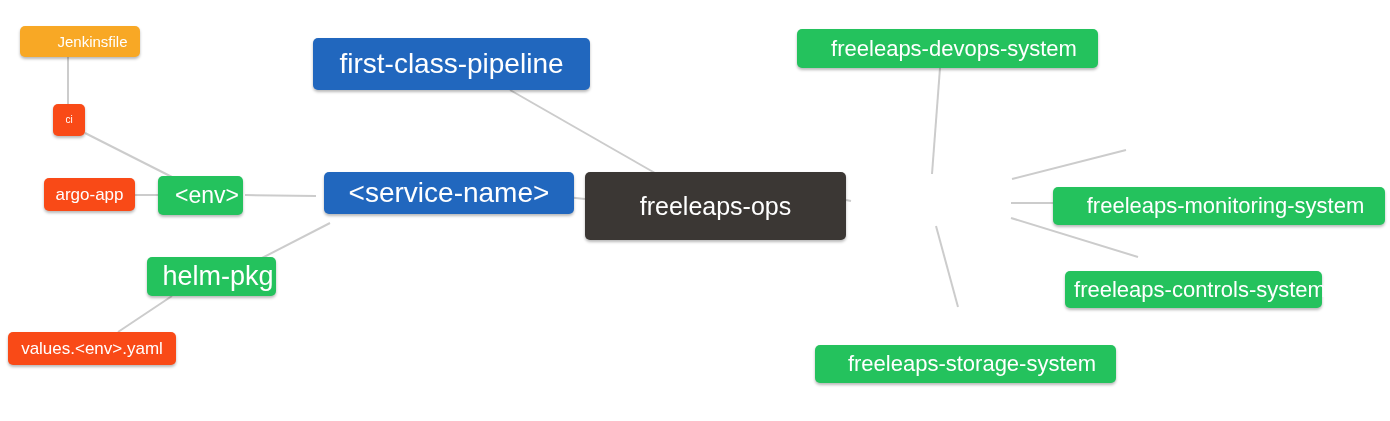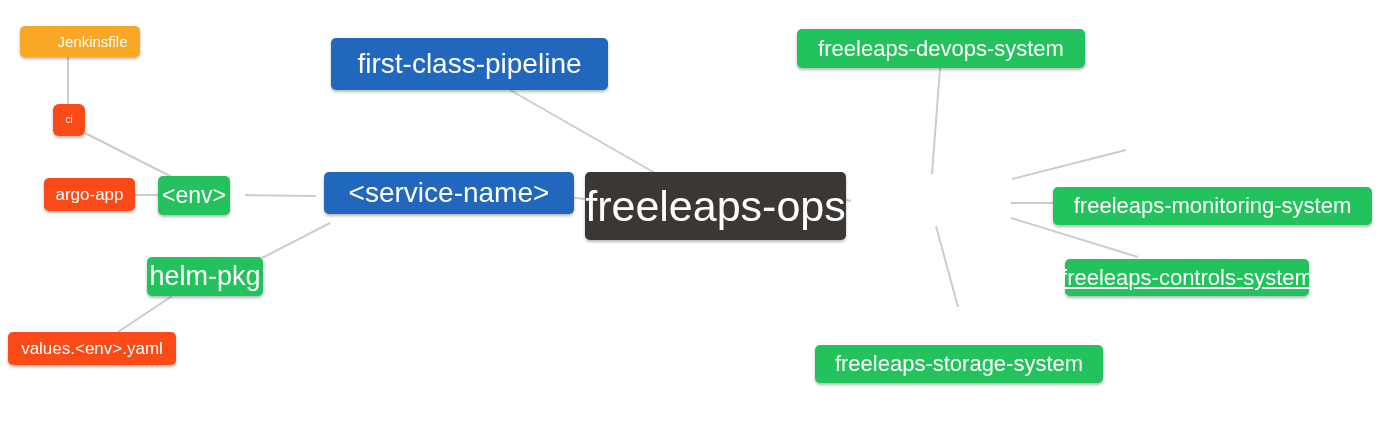--- a/index.html
+++ b/index.html
@@ -21,21 +21,21 @@
     color: var(--text, #ffffff);
     border-radius: 5px;
     box-shadow: 0 2px 3px rgba(0,0,0,0.28);
     white-space: nowrap;
     cursor: pointer;
     line-height: 1;
     user-select: none;
   }
   .root   { background: var(--root-bg, #3B3734); }
   .branch { background: var(--branch-bg, #2167BE); }
-  .green  { background: var(--green-bg, #24C25D); }
+  .green  { background: var(--green-bg, #24C25D); padding-left: 13px; }
   .red    { background: var(--red-bg, #F94A17); }
   .amber  { background: var(--amber-bg, #F8A825); }
 </style>
 </head>
 <body>
 
 <div class="stage">
 
   <svg class="edges" width="1390" height="421" viewBox="0 0 1390 421">
     <line x1="68" y1="57" x2="68" y2="104"></line>
@@ -48,28 +48,28 @@
     <line x1="566" y1="197" x2="585" y2="199"></line>
     <line x1="846" y1="200" x2="851" y2="201"></line>
     <line x1="932" y1="174" x2="940" y2="68"></line>
     <line x1="1012" y1="179" x2="1126" y2="150"></line>
     <line x1="1011" y1="203" x2="1053" y2="203"></line>
     <line x1="1011" y1="218" x2="1138" y2="257"></line>
     <line x1="936" y1="226" x2="958" y2="307"></line>
   </svg>
 
   <div class="node amber" style="left:20px;  top:26px;  width:95px;  height:31px; font-size:15px;padding-left:25px;">Jenkinsfile</div>
-  <div class="node red" style="left:53px;  top:104px; width:32px;  height:32px; font-size:10px;border-radius:6px;">ci</div>
+  <div class="node red" style="left:53px;  top:104px; width:32px;  height:32px; font-size:10px;">ci</div>
   <div class="node red" style="left:44px;  top:178px; width:91px;  height:33px; font-size:17px;">argo-app</div>
   <div class="node green" style="left:158px; top:176px; width:72px;  height:39px; font-size:23px;">&lt;env&gt;</div>
   <div class="node green" style="left:147px; top:257px; width:116px; height:39px; font-size:27px;">helm-pkg</div>
   <div class="node red" style="left:8px;   top:332px; width:168px; height:33px; font-size:17px;">values.&lt;env&gt;.yaml</div>
 
-  <div class="node branch" style="left:313px; top:38px;  width:277px; height:52px; font-size:28px;margin-left:18px;">first-class-pipeline</div>
+  <div class="node branch" style="left:313px; top:38px;  width:277px; height:52px; font-size:28px;">first-class-pipeline</div>
   <div class="node branch" style="left:316px; top:172px; width:250px; height:42px; font-size:28px;margin-left:8px;">&lt;service-name&gt;</div>
-  <div class="node root" style="left:585px; top:172px; width:261px; height:68px; font-size:43px;">freeleaps-ops</div>
+  <div class="node root" style="left:585px; top:172px; width:261px; height:68px; font-size:25px;">freeleaps-ops</div>
 
   <div class="node green" style="left:797px;  top:29px;  width:288px; height:39px; font-size:22px;">freeleaps-devops-system</div>
   <div class="node green" style="left:1053px; top:187px; width:319px; height:38px; font-size:22px;">freeleaps-monitoring-system</div>
-  <div class="node green" style="left:1065px; top:259px; width:244px; height:37px; font-size:22px;text-decoration:underline;">freeleaps-controls-system</div>
+  <div class="node green" style="left:1065px; top:271px; width:244px; height:37px; font-size:22px;">freeleaps-controls-system</div>
   <div class="node green" style="left:815px;  top:307px; width:288px; height:38px; font-size:22px;margin-top:38px;">freeleaps-storage-system</div>
 
 </div>
 
 </body></html>

